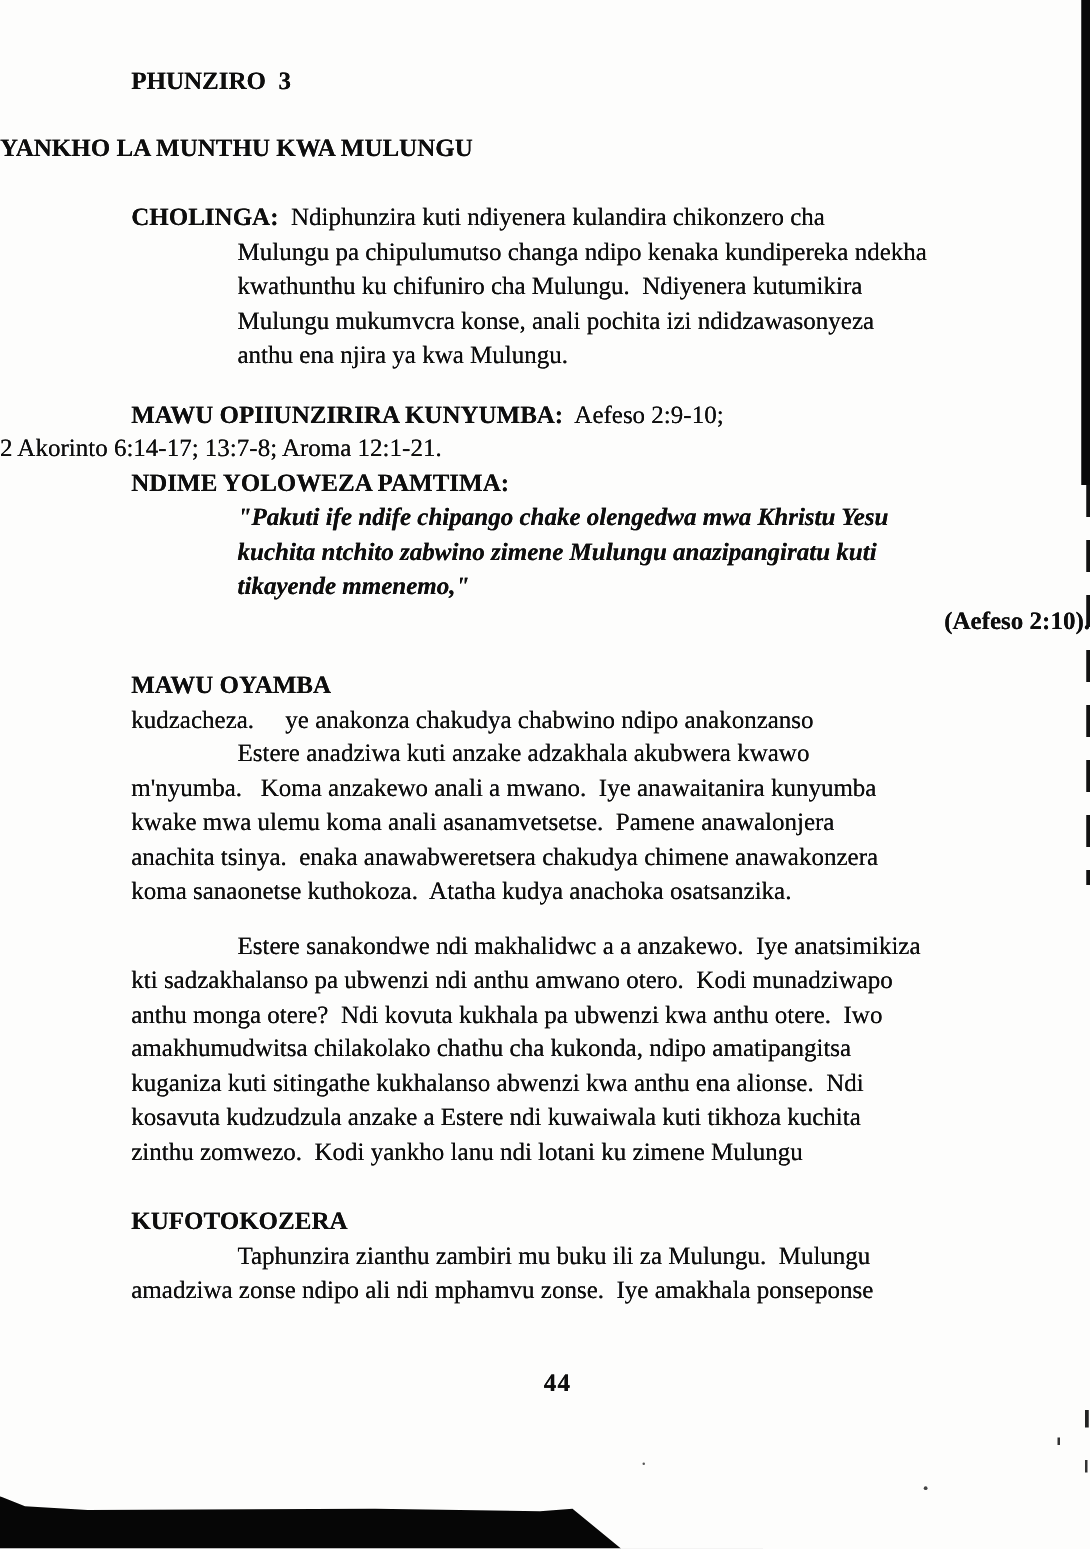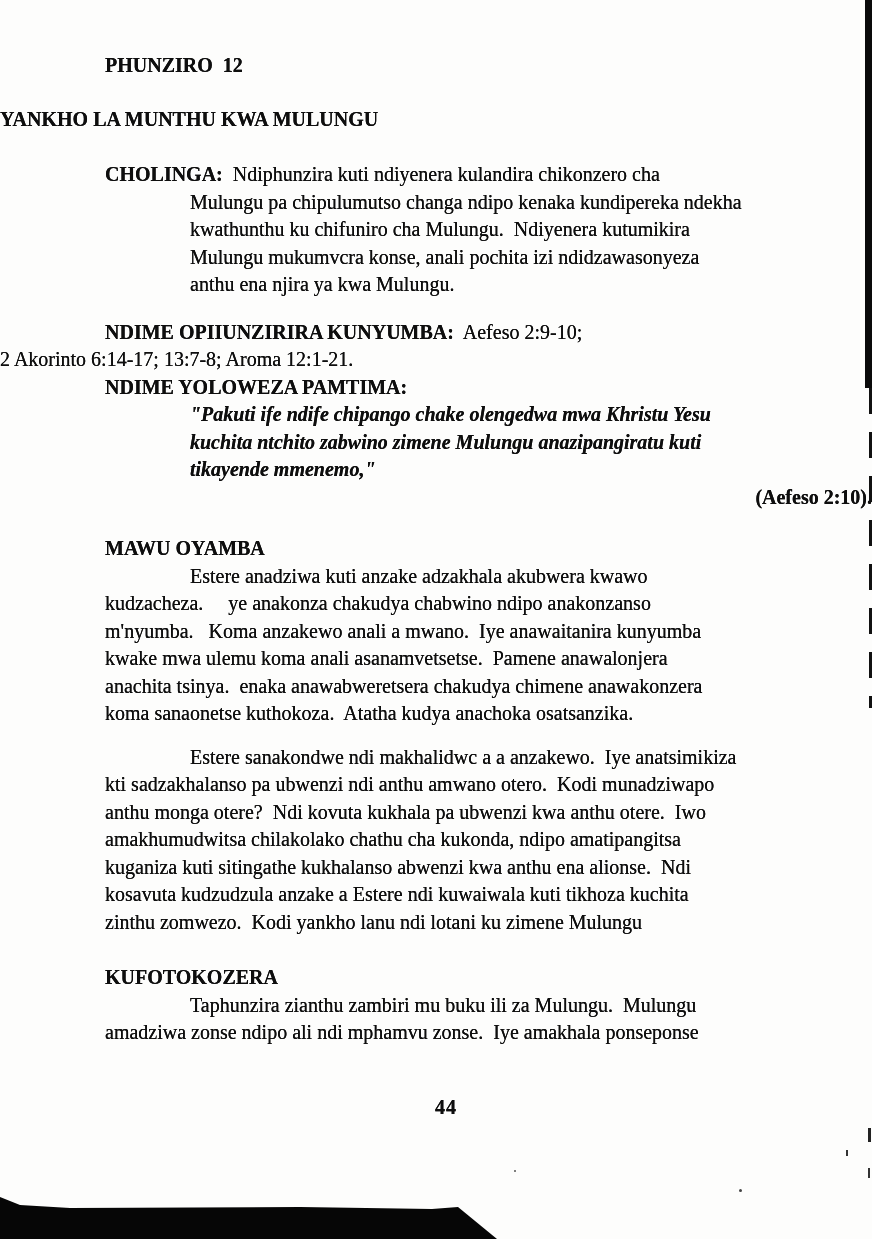--- a/index.html
+++ b/index.html
@@ -36,49 +36,49 @@
     clip-path:polygon(0px 2px,20px 10px,70px 13px,300px 12px,432px 14px,458px 12px,497px 44px,0px 44px);}
   .speck-1{position:absolute;left:739px;top:1189px;width:3px;height:3px;background:#444;border-radius:50%;}
   .speck-2{position:absolute;left:514px;top:1170px;width:2px;height:2px;background:#555;border-radius:50%;}
   .speck-3{position:absolute;left:846px;top:1150px;width:2px;height:6px;background:#333;}
 </style>
 </head>
 <body>
 
 <div class="page">
 
-  <div class="line lesson">PHUNZIRO  12</div>
+  <div class="line lesson">PHUNZIRO  3</div>
 
   <div class="line title">YANKHO LA MUNTHU KWA MULUNGU</div>
 
   <div class="cholinga">
     <div class="line ml"><span class="b">CHOLINGA:</span><span>  Ndiphunzira kuti ndiyenera kulandira chikonzero cha</span></div>
     <div class="line ind">Mulungu pa chipulumutso changa ndipo kenaka kundipereka ndekha</div>
     <div class="line ind">kwathunthu ku chifuniro cha Mulungu.  Ndiyenera kutumikira</div>
     <div class="line ind">Mulungu mukumvcra konse, anali pochita izi ndidzawasonyeza</div>
     <div class="line ind">anthu ena njira ya kwa Mulungu.</div>
   </div>
 
   <div class="refs">
-    <div class="line ml"><span class="b">NDIME OPIIUNZIRIRA KUNYUMBA:</span><span>  Aefeso 2:9-10;</span></div>
+    <div class="line ml"><span class="b">MAWU OPIIUNZIRIRA KUNYUMBA:</span><span>  Aefeso 2:9-10;</span></div>
     <div class="line refs2">2 Akorinto 6:14-17; 13:7-8; Aroma 12:1-21.</div>
   </div>
 
   <div>
     <div class="line ml b">NDIME YOLOWEZA PAMTIMA:</div>
     <div class="line ind bi">"Pakuti ife ndife chipango chake olengedwa mwa Khristu Yesu</div>
     <div class="line ind bi">kuchita ntchito zabwino zimene Mulungu anazipangiratu kuti</div>
     <div class="line ind bi">tikayende mmenemo,"</div>
     <div class="line citation">(Aefeso 2:10).</div>
   </div>
 
   <div>
     <div class="line ml b h-oyamba">MAWU OYAMBA</div>
+    <div class="line ml">kudzacheza.     ye anakonza chakudya chabwino ndipo anakonzanso</div>
     <div class="line ml fl">Estere anadziwa kuti anzake adzakhala akubwera kwawo</div>
-    <div class="line ml">kudzacheza.     ye anakonza chakudya chabwino ndipo anakonzanso</div>
     <div class="line ml">m'nyumba.   Koma anzakewo anali a mwano.  Iye anawaitanira kunyumba</div>
     <div class="line ml">kwake mwa ulemu koma anali asanamvetsetse.  Pamene anawalonjera</div>
     <div class="line ml">anachita tsinya.  enaka anawabweretsera chakudya chimene anawakonzera</div>
     <div class="line ml">koma sanaonetse kuthokoza.  Atatha kudya anachoka osatsanzika.</div>
 
     <div class="p2">
       <div class="line ml fl">Estere sanakondwe ndi makhalidwc a a anzakewo.  Iye anatsimikiza</div>
       <div class="line ml">kti sadzakhalanso pa ubwenzi ndi anthu amwano otero.  Kodi munadziwapo</div>
       <div class="line ml">anthu monga otere?  Ndi kovuta kukhala pa ubwenzi kwa anthu otere.  Iwo</div>
       <div class="line ml">amakhumudwitsa chilakolako chathu cha kukonda, ndipo amatipangitsa</div>

